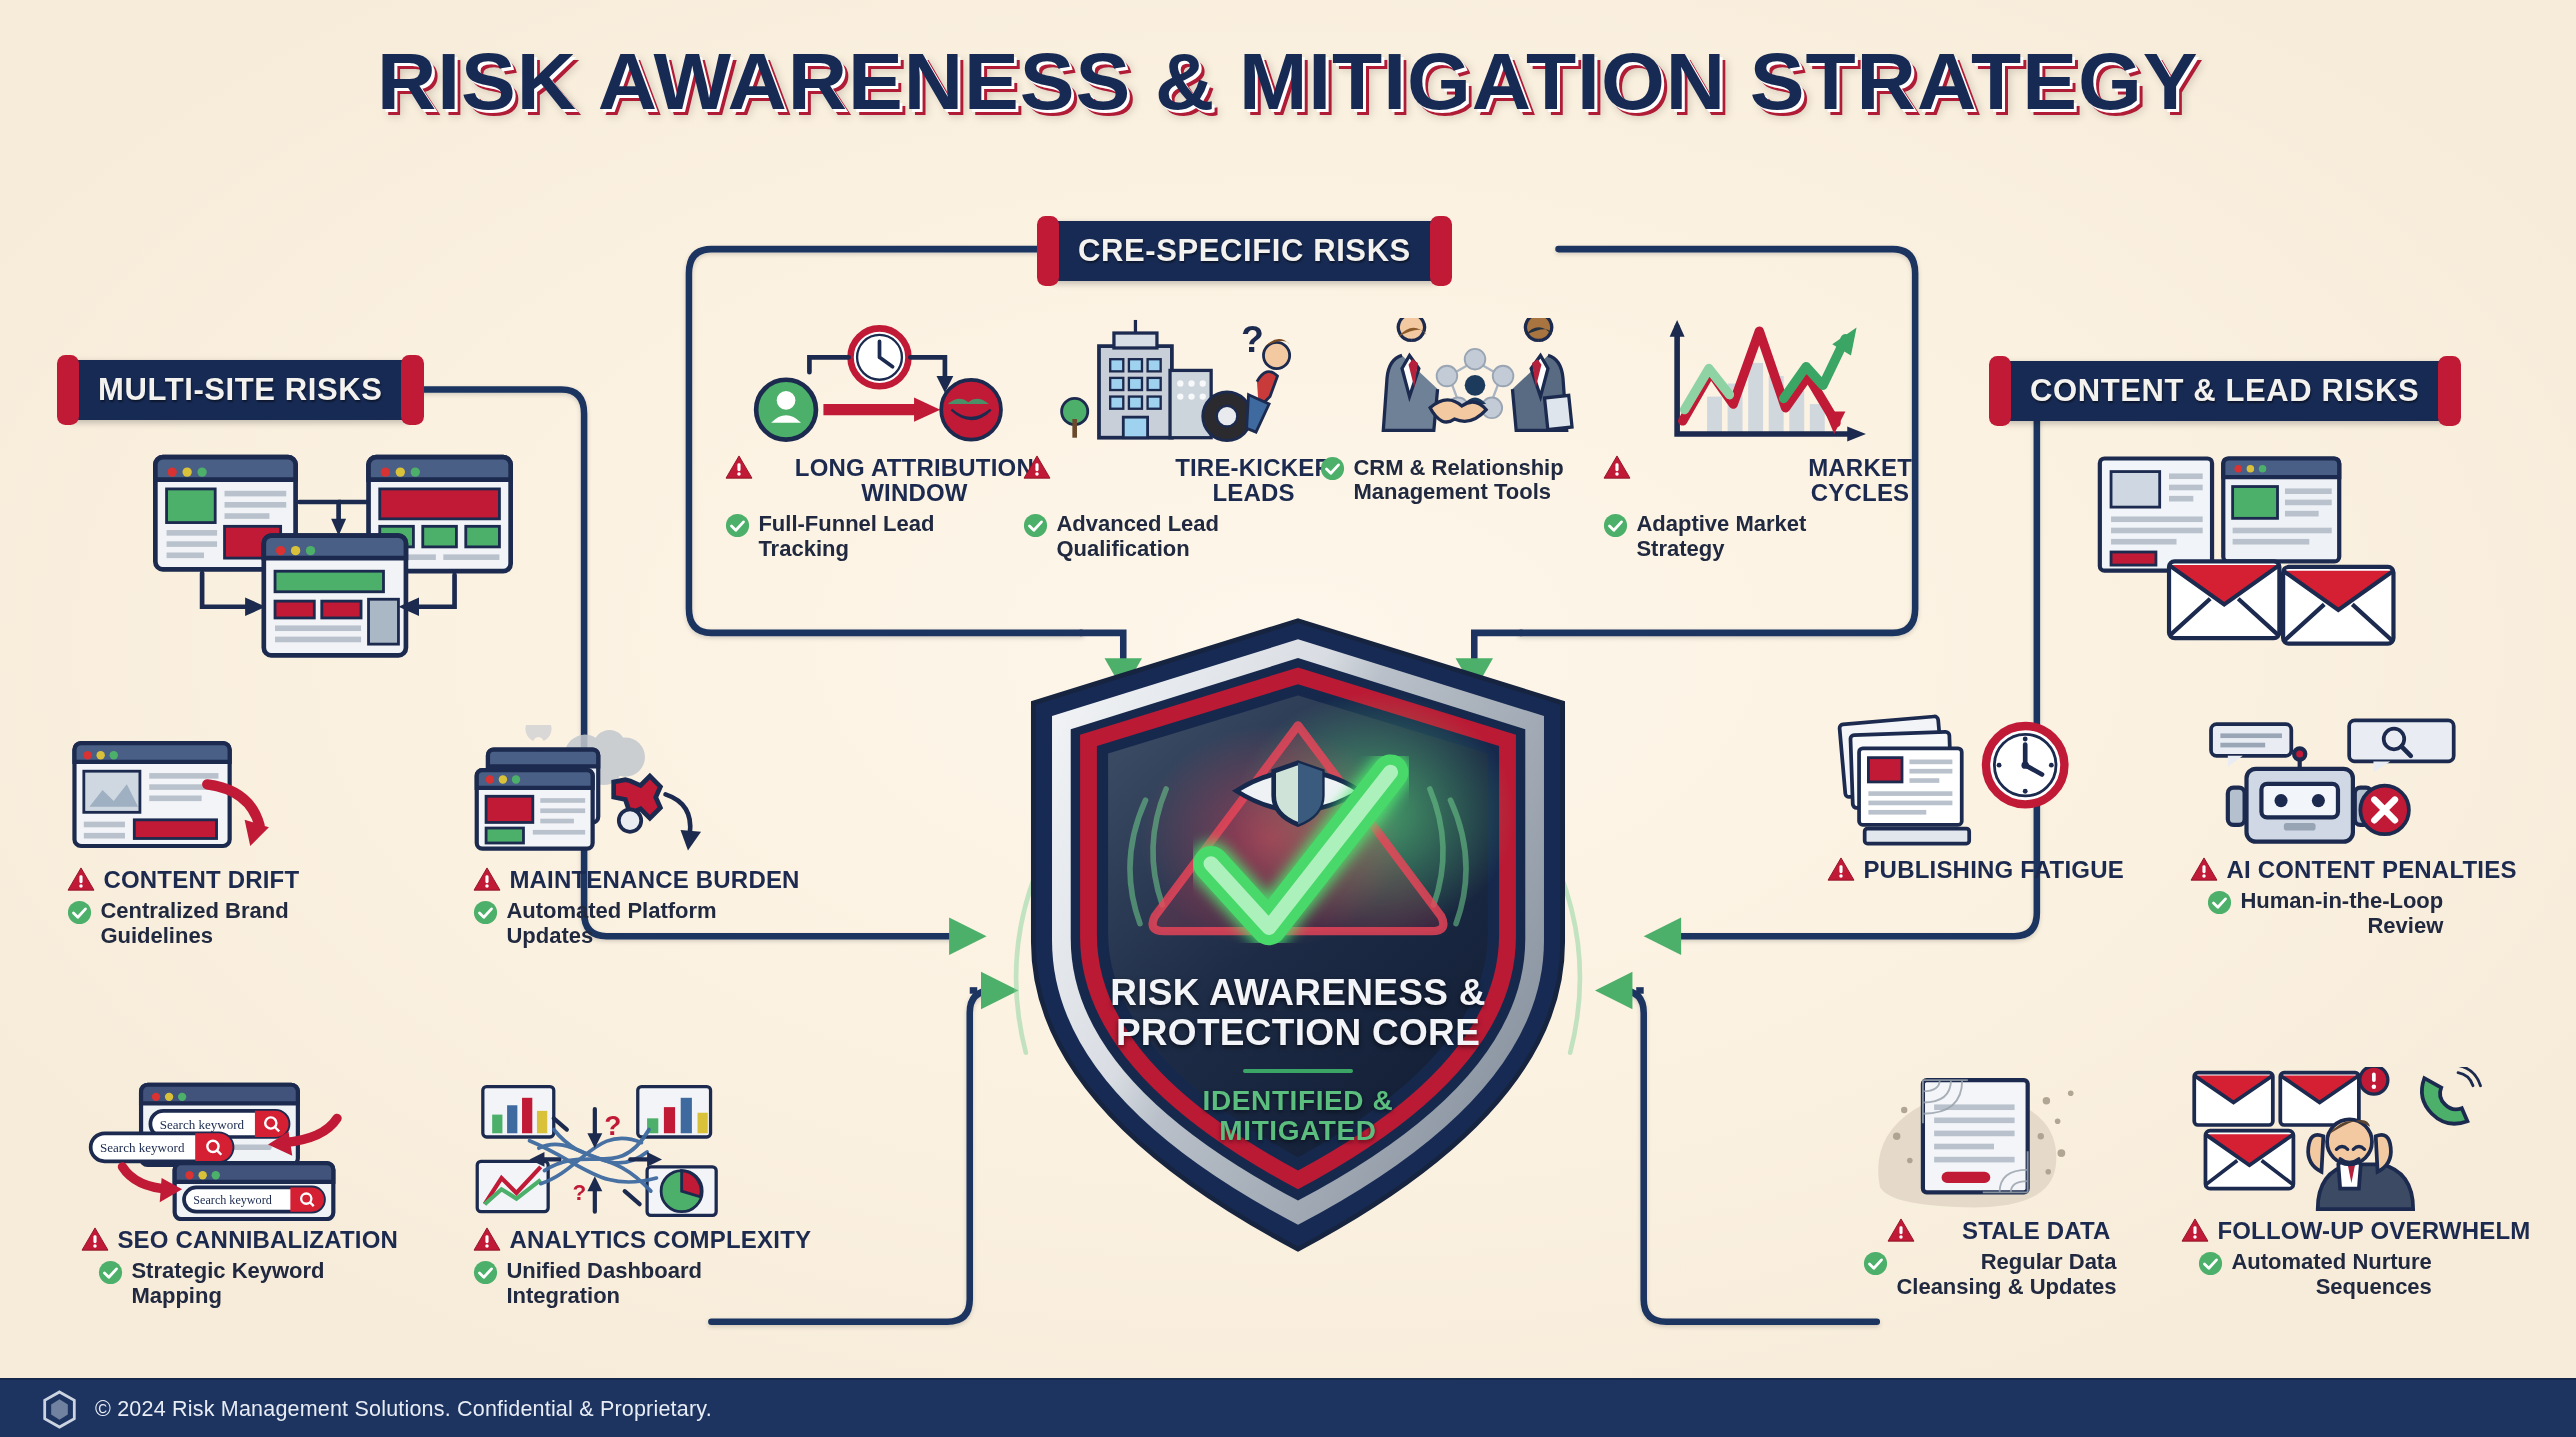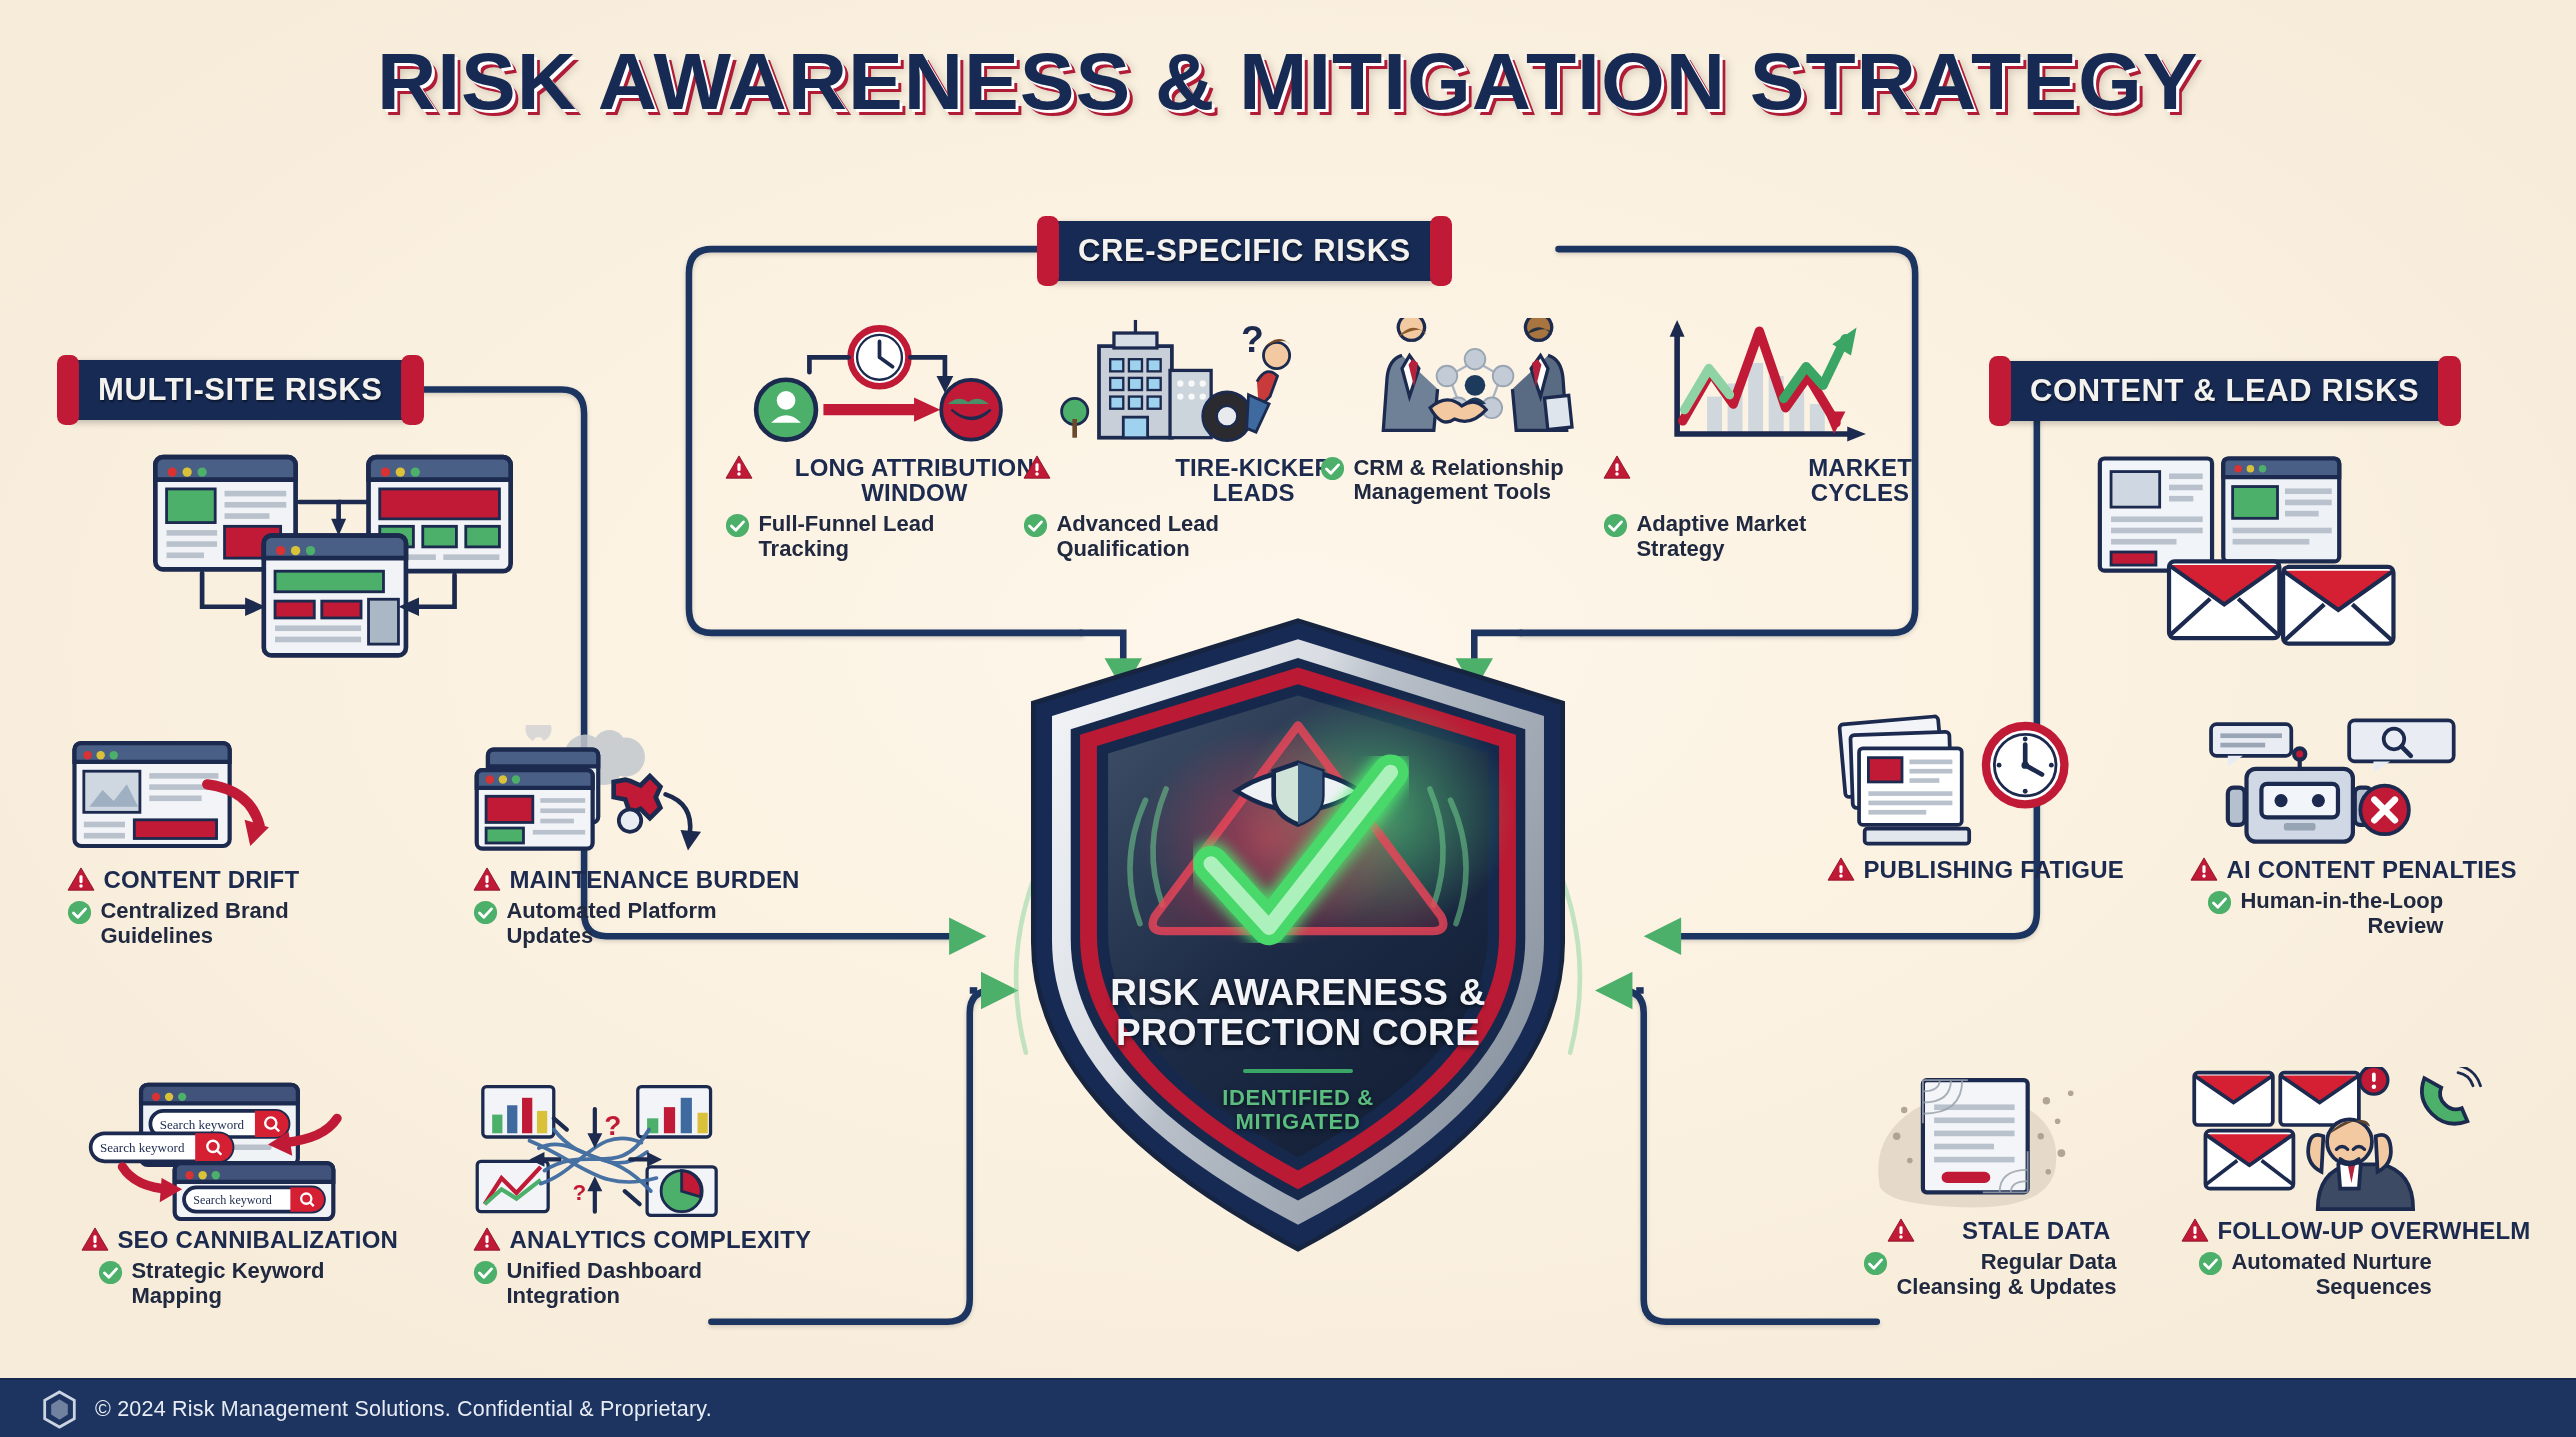--- a/index.html
+++ b/index.html
@@ -101,21 +101,21 @@
   #core-title {
     color: #f2f4f8; font-size: 37px; font-weight: 700; line-height: 1.08;
     white-space: pre-line; letter-spacing: 0.3px;
     text-shadow: 0 1.9px 5.6px rgba(0,0,0,0.6);
   }
   #core-div {
     width: 110px; height: 3.7px; background: #3aa564; border-radius: 1.9px;
     margin: 16px auto 13px;
   }
   #core-sub {
-    color: #5bbd7e; font-size: 22px; font-weight: 700; line-height: 1.1;
+    color: #5bbd7e; font-size: 28px; font-weight: 700; line-height: 1.1;
     white-space: pre-line; letter-spacing: 0.6px;
     text-shadow: 0 1.9px 4.7px rgba(0,0,0,0.5);
   }
 
   
   #footer {
     position: absolute; left: 0; bottom: 0; width: 2576px; height: 60px;
     background: #1d3461; border-top: 2.8px solid #16294d;
     display: flex; align-items: center; gap: 17px; padding-left: 41px;
     z-index: 60;

